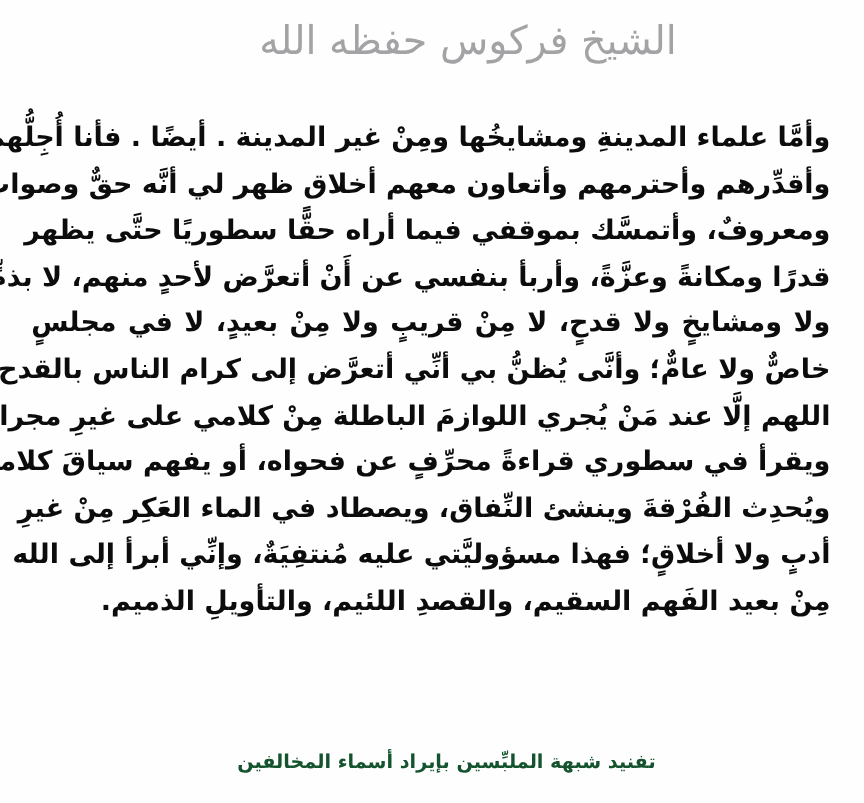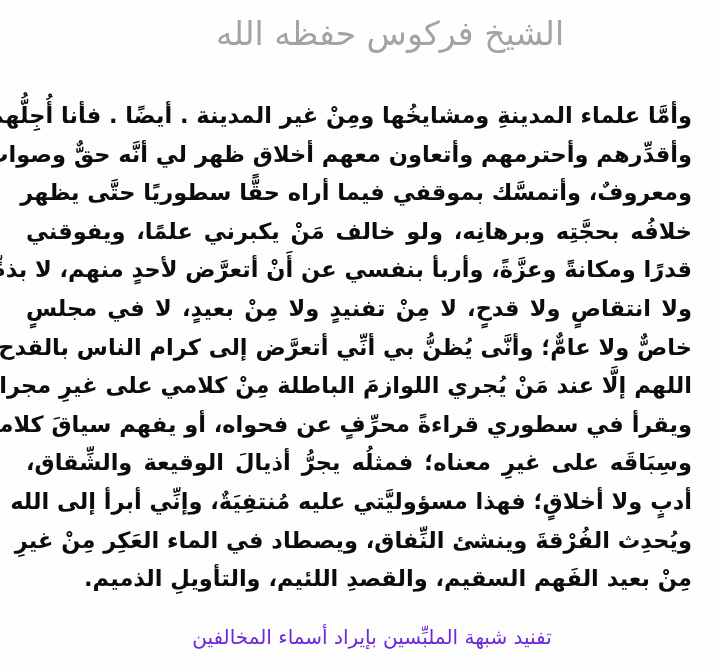--- a/index.html
+++ b/index.html
@@ -56,47 +56,45 @@
     position: absolute;
     top: 625px;
     left: 0;
     right: 0;
     text-align: center;
     direction: rtl;
   }
   .footer .caption {
     display: inline-block;
     transform: translateX(12px); 
-    font-size: 20px;
-    font-weight: normal;
-    color: #6d28d9;
+    font-size: 16px;
+    font-weight: bold;
+    color: #14532d;
   }
 </style>
 </head>
 <body>
 
 <div class="page">
 
   <div class="header">
     <span class="title">الشيخ فركوس حفظه الله</span>
   </div>
 
   <div class="body-text">
     <div class="line">وأمَّا علماء المدينةِ ومشايخُها ومِنْ غير المدينة . أيضًا . فأنا أُجِلُّهم</div>
     <div class="line">وأقدِّرهم وأحترمهم وأتعاون معهم أخلاق ظهر لي أنَّه حقٌّ وصوابٌ</div>
     <div class="line">ومعروفٌ، وأتمسَّك بموقفي فيما أراه حقًّا سطوريًا حتَّى يظهر</div>
-    <div class="line">خلافُه بحجَّتِه وبرهانِه، ولو خالف مَنْ يكبرني علمًا، ويفوقني</div>
     <div class="line">قدرًا ومكانةً وعزَّةً، وأربأ بنفسي عن أَنْ أتعرَّض لأحدٍ منهم، لا بذمٍّ</div>
-    <div class="line">ولا انتقاصٍ ولا قدحٍ، لا مِنْ تفنيدٍ ولا مِنْ بعيدٍ، لا في مجلسٍ</div>
+    <div class="line">ولا ومشايخٍ ولا قدحٍ، لا مِنْ قريبٍ ولا مِنْ بعيدٍ، لا في مجلسٍ</div>
     <div class="line">خاصٌّ ولا عامٌّ؛ وأنَّى يُظنُّ بي أنِّي أتعرَّض إلى كرام الناس بالقدح؟!</div>
     <div class="line">اللهم إلَّا عند مَنْ يُجري اللوازمَ الباطلة مِنْ كلامي على غيرِ مجراه،</div>
     <div class="line">ويقرأ في سطوري قراءةً محرِّفٍ عن فحواه، أو يفهم سياقَ كلامي</div>
-    <div class="line">وسِبَاقَه على غيرِ معناه؛ فمثلُه يجرُّ أذيالَ الوقيعة والشِّقاق،</div>
+    <div class="line">ويُحدِث الفُرْقةَ وينشئ النِّفاق، ويصطاد في الماء العَكِر مِنْ غيرِ</div>
     <div class="line">أدبٍ ولا أخلاقٍ؛ فهذا مسؤوليَّتي عليه مُنتفِيَةٌ، وإنِّي أبرأ إلى الله</div>
-    <div class="line">ويُحدِث الفُرْقةَ وينشئ النِّفاق، ويصطاد في الماء العَكِر مِنْ غيرِ</div>
     <div class="line last">مِنْ بعيد الفَهم السقيم، والقصدِ اللئيم، والتأويلِ الذميم.</div>
   </div>
 
   <div class="footer">
     <span class="caption">تفنيد شبهة الملبِّسين بإيراد أسماء المخالفين</span>
   </div>
 
 </div>
 
 </body></html>

